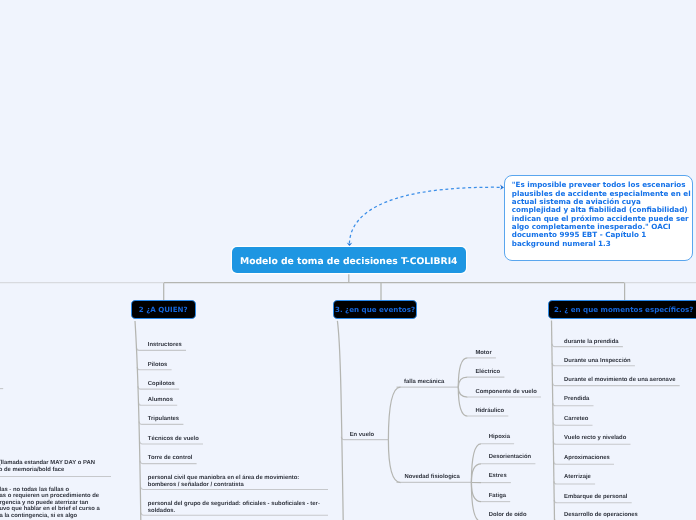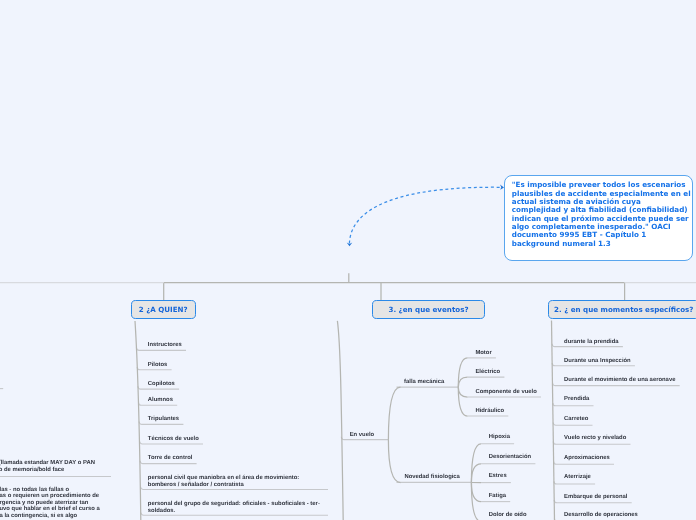--- a/index.html
+++ b/index.html
@@ -9,21 +9,21 @@
        font-family:"Liberation Sans", sans-serif;-webkit-font-smoothing:antialiased;}
   #canvas{position:relative;width:696px;height:520px;overflow:hidden;background:#f0f4fd;
           filter:blur(0px);
           }
   svg.links{position:absolute;left:0;top:0;width:696px;height:520px;}
   .root-node{position:absolute;left:231.5px;top:246.5px;width:234.5px;height:26.7px;
              background:#1e96e2;color:#fff;border-radius:5px;font-weight:bold;
              font-family:"DejaVu Sans",sans-serif;font-size:9.22px;display:flex;align-items:center;padding-top:3.4px;
              justify-content:center;box-sizing:border-box;white-space:nowrap;
              box-shadow:0 0 0 1.2px #fff;}
-  .lvl1{position:absolute;background:#e5e5e5;border:1.6px solid #2a89e8;border-radius:4.6px;
+  .lvl1{position:absolute;background:#000000;border:1.6px solid #2a89e8;border-radius:4.6px;
         color:#1565d8;font-weight:bold;font-family:"DejaVu Sans",sans-serif;font-size:7.12px;
         display:flex;align-items:center;
         justify-content:center;box-sizing:border-box;white-space:nowrap;}
   .leaf{position:absolute;color:#31353f;font-size:5.88px;font-weight:bold;line-height:7.0px;
         white-space:pre;}
   .quote{position:absolute;left:503.5px;top:175.3px;height:79px;
          background:#fff;border:1.5px solid #5aa6ee;border-radius:8px;
          color:#1572e8;font-weight:bold;font-family:"DejaVu Sans",sans-serif;
          font-size:7.18px;line-height:8.3px;
          box-sizing:content-box;width:179.8px;padding:5.2px 0 0 7.3px;border-width:1.5px;}
@@ -97,26 +97,29 @@
         <path d="M0 282.6 L163.7 282.6"></path>
         <path d="M624.6 282.6 L696 282.6"></path>
       </g>
     <g id="dashed-arrow">
       <path d="M349.4 243.5 C 351 200, 420 186.2, 500.6 187.3" stroke="#3b8ee8" stroke-width="1.25" fill="none" stroke-dasharray="3 2.7"></path>
       <path d="M346.7 242.4 L349.5 246.3 L352.3 242.4 L349.5 243.9 Z" fill="#1f72d4"></path>
       <path d="M500.0 184.5 L504.0 187.4 L500.2 189.8 L501.3 187.3 Z" fill="#1f72d4"></path>
     </g>
   </svg>
 
+  <div class="root-node">
+    <span>Modelo de toma de decisiones T-COLIBRI4</span>
+  </div>
 
   <div id="branch-nodes">
       <div class="lvl1" style="left: 130.5px; top: 300px; width: 65.5px; height: 19px;">
         <span>2 ¿A QUIEN?</span>
       </div>
-      <div class="lvl1" style="left: 333px; top: 300px; width: 113px; height: 19px; margin-left: 39px;">
+      <div class="lvl1" style="left: 333px; top: 300px; width: 84px; height: 19px;">
         <span>3. ¿en que eventos?</span>
       </div>
       <div class="lvl1" style="left: 547.5px; top: 300px; width: 152.5px; height: 19px;">
         <span>2. ¿ en que momentos específicos?</span>
       </div>
     </div>
   <div id="leaf-nodes">
       <div class="leaf" style="left: 147.8px; top: 342.15px;">Instructores</div>
       <div class="leaf" style="left: 147.8px; top: 361.75px;">Pilotos</div>
       <div class="leaf" style="left: 147.8px; top: 380.95px;">Copilotos</div>

